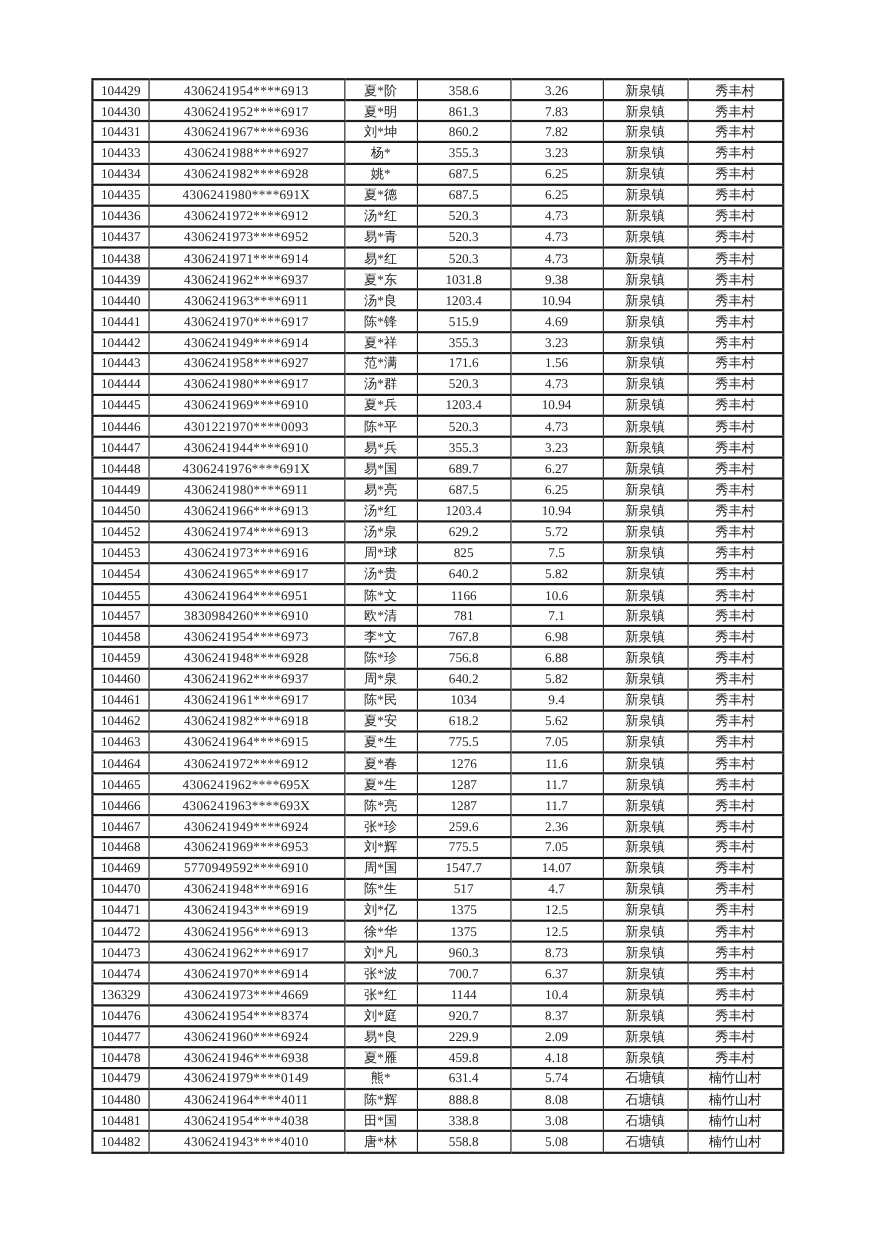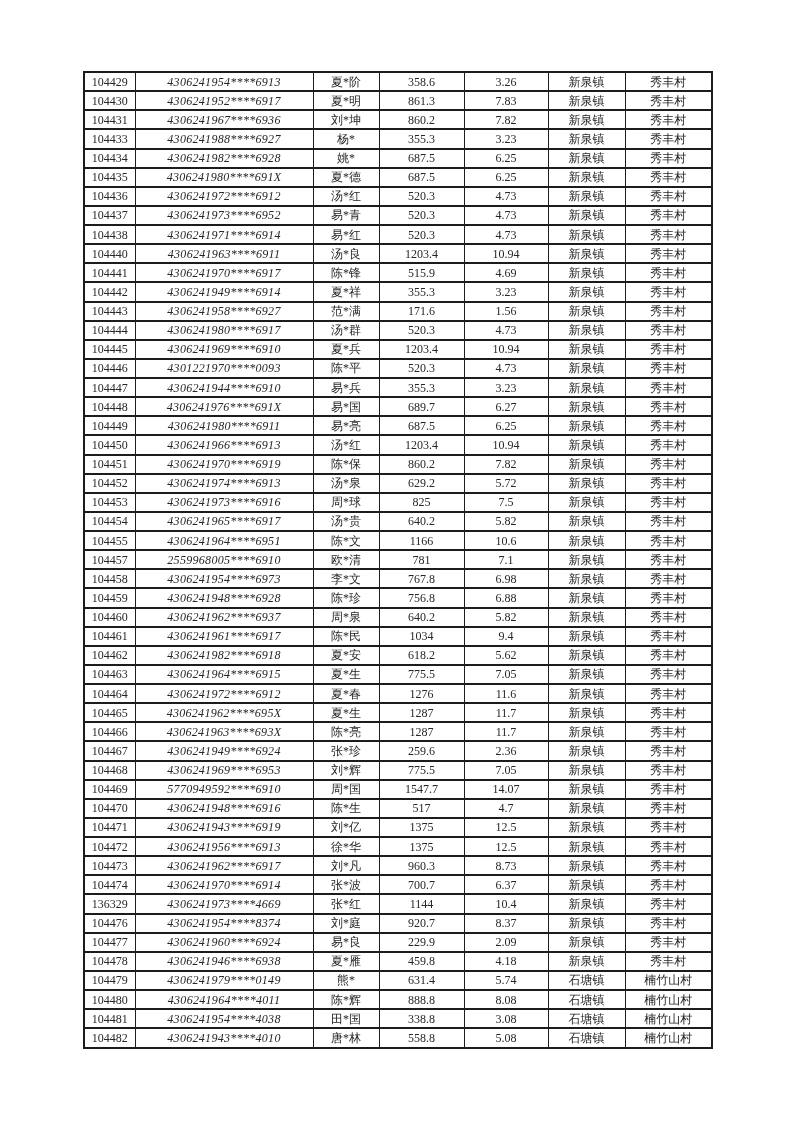--- a/index.html
+++ b/index.html
@@ -50,21 +50,21 @@
     overflow: hidden;
     color: #262626;
   }
   col.c-serial  { width: 51px; }
   col.c-id      { width: 178px; }
   col.c-name    { width: 66px; }
   col.c-amount  { width: 85px; }
   col.c-area    { width: 84px; }
   col.c-town    { width: 77px; }
   col.c-village { width: 87px; }
-  td.cell-id { letter-spacing: 0.3px; font-style: italic; }
+  td.cell-id { letter-spacing: 0.3px; }
 </style>
 </head>
 <body>
 
 <div class="sheet">
   <table class="grid">
     <colgroup>
       <col class="c-serial">
       <col class="c-id">
       <col class="c-name">
@@ -149,20 +149,29 @@
         <tr>
     <td class="cell-serial">104438</td>
     <td class="cell-id">4306241971****6914</td>
     <td class="cell-name">易*红</td>
     <td class="cell-amount">520.3</td>
     <td class="cell-area">4.73</td>
     <td class="cell-town">新泉镇</td>
     <td class="cell-village">秀丰村</td>
   </tr>
         <tr>
+    <td class="cell-serial">104439</td>
+    <td class="cell-id">4306241962****6937</td>
+    <td class="cell-name">夏*东</td>
+    <td class="cell-amount">1031.8</td>
+    <td class="cell-area">9.38</td>
+    <td class="cell-town">新泉镇</td>
+    <td class="cell-village">秀丰村</td>
+  </tr>
+        <tr>
     <td class="cell-serial">104440</td>
     <td class="cell-id">4306241963****6911</td>
     <td class="cell-name">汤*良</td>
     <td class="cell-amount">1203.4</td>
     <td class="cell-area">10.94</td>
     <td class="cell-town">新泉镇</td>
     <td class="cell-village">秀丰村</td>
   </tr>
         <tr>
     <td class="cell-serial">104441</td>
@@ -248,29 +257,20 @@
         <tr>
     <td class="cell-serial">104450</td>
     <td class="cell-id">4306241966****6913</td>
     <td class="cell-name">汤*红</td>
     <td class="cell-amount">1203.4</td>
     <td class="cell-area">10.94</td>
     <td class="cell-town">新泉镇</td>
     <td class="cell-village">秀丰村</td>
   </tr>
         <tr>
-    <td class="cell-serial">104451</td>
-    <td class="cell-id">4306241970****6919</td>
-    <td class="cell-name">陈*保</td>
-    <td class="cell-amount">860.2</td>
-    <td class="cell-area">7.82</td>
-    <td class="cell-town">新泉镇</td>
-    <td class="cell-village">秀丰村</td>
-  </tr>
-        <tr>
     <td class="cell-serial">104452</td>
     <td class="cell-id">4306241974****6913</td>
     <td class="cell-name">汤*泉</td>
     <td class="cell-amount">629.2</td>
     <td class="cell-area">5.72</td>
     <td class="cell-town">新泉镇</td>
     <td class="cell-village">秀丰村</td>
   </tr>
         <tr>
     <td class="cell-serial">104453</td>
@@ -294,21 +294,21 @@
     <td class="cell-serial">104455</td>
     <td class="cell-id">4306241964****6951</td>
     <td class="cell-name">陈*文</td>
     <td class="cell-amount">1166</td>
     <td class="cell-area">10.6</td>
     <td class="cell-town">新泉镇</td>
     <td class="cell-village">秀丰村</td>
   </tr>
         <tr>
     <td class="cell-serial">104457</td>
-    <td class="cell-id">2559968005****6910</td>
+    <td class="cell-id">3830984260****6910</td>
     <td class="cell-name">欧*清</td>
     <td class="cell-amount">781</td>
     <td class="cell-area">7.1</td>
     <td class="cell-town">新泉镇</td>
     <td class="cell-village">秀丰村</td>
   </tr>
         <tr>
     <td class="cell-serial">104458</td>
     <td class="cell-id">4306241954****6973</td>
     <td class="cell-name">李*文</td>

